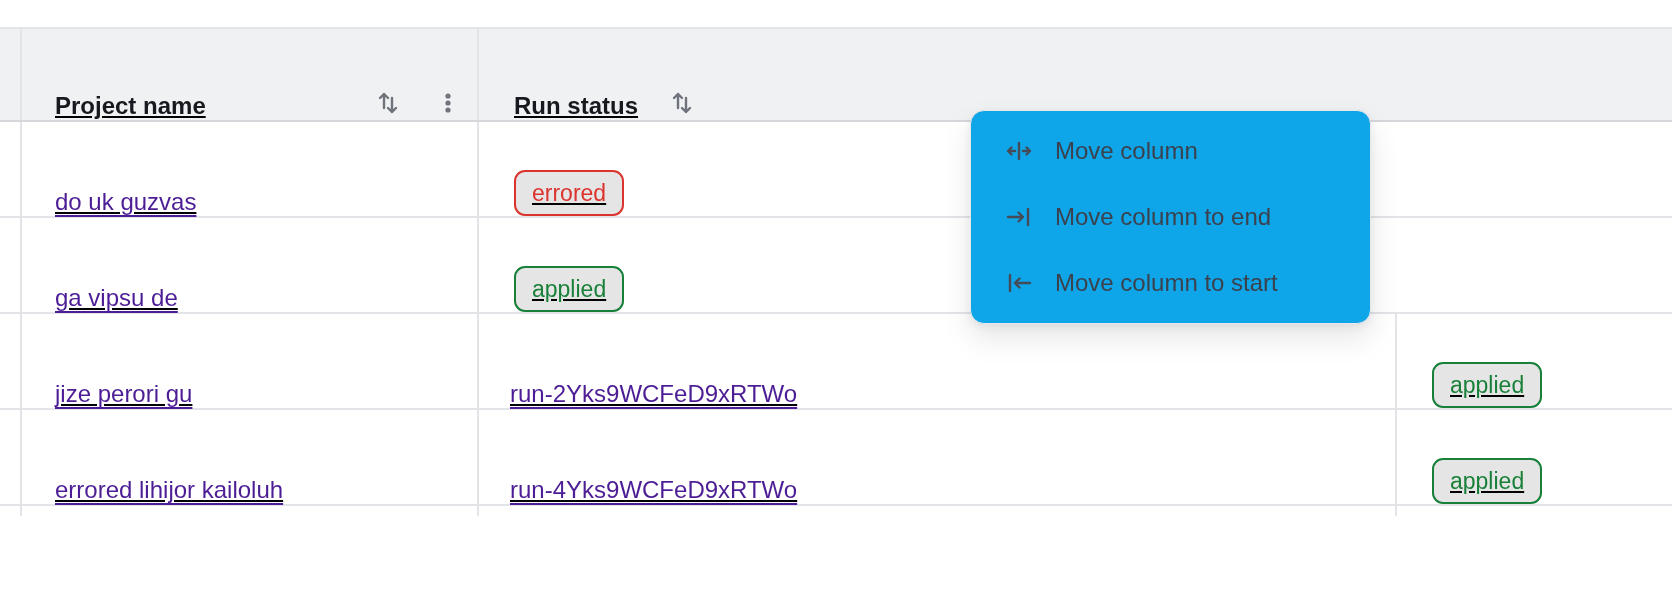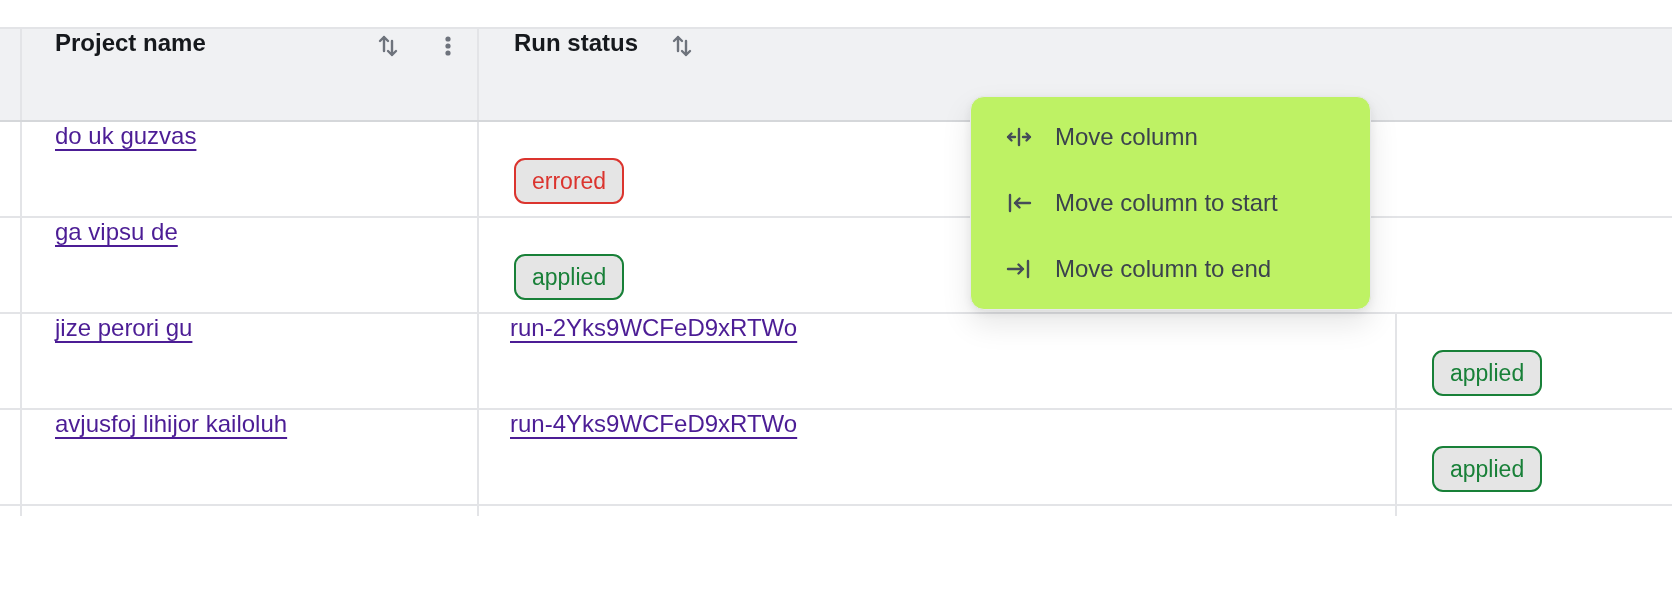--- a/index.html
+++ b/index.html
@@ -18,21 +18,21 @@
     border-top:2px solid #e3e4e7;
     border-bottom:2px solid #d5d7da;
   }
   .row {
     display:flex; height:96px; box-sizing:border-box; background:#ffffff;
     border-bottom:2px solid #e3e4e7;
   }
   .row.partial { height:10px; border-bottom:none; }
 
   
-  .cell { box-sizing:border-box; display:flex; align-items:flex-start; min-width:0; }
+  .cell { box-sizing:border-box; display:flex; align-items:flex-end; min-width:0;text-decoration:underline; }
   .c-sliver  { width:22px;  flex:none; border-right:2px solid #e3e4e7; }
   .c-project { width:457px; flex:none; border-right:2px solid #e3e4e7; padding:0 12px 0 33px; }
   .c-run     { width:918px; flex:none; border-right:2px solid #e3e4e7; padding:0 15px 0 31px; }
   .c-status  { flex:1 1 auto; padding-left:35px; }
 
   .header-row .c-project, .header-row .c-run { justify-content:space-between; }
   .header-row .c-status { justify-content:flex-start; gap:27px; }
 
   .hdr-label { font-size:24px; font-weight:700; color:#16191d; white-space:nowrap; }
   .hdr-icons { display:flex; align-items:center; gap:26px; flex:none; }
@@ -65,22 +65,22 @@
     display:inline-block; font-size:23px; line-height:1;
     padding:10px 16px 9px; border-radius:11px; border:2px solid currentColor;
     background:#e5e5e5; white-space:nowrap;margin-top:36px;
   }
   .badge[data-status="errored"] { color:#db342e; }
   .badge[data-status="applied"] { color:#188038; }
   .badge[data-status="planned"] { color:#c05c17; }
 
   
   .menu {
-    position:absolute; left:970px; top:96px; width:401px; box-sizing:border-box;
-    background:#bef264; border:1px solid #e7e8ea; border-radius:14px;
+    position:absolute; left:970px; top:110px; width:401px; box-sizing:border-box;
+    background:#0ea5e9; border:1px solid #e7e8ea; border-radius:14px;
     box-shadow:0 14px 30px rgba(0,0,0,0.10), 0 3px 8px rgba(0,0,0,0.06);
     padding:7px 0; z-index:20;
   }
   .menu-item {
     height:66px; display:flex; align-items:center; gap:21px; padding:0 33px;
     font-size:24px; color:#3b424d; cursor:pointer; white-space:nowrap;
   }
   .menu-item svg { display:block; flex:none; }
 </style>
 </head>
@@ -152,21 +152,21 @@
       </div>
     <div class="cell c-status">
         <span class="badge" data-status="applied">applied</span>
       </div>
   </div>
 
 
   <div class="row">
     <div class="cell c-sliver"></div>
     <div class="cell c-project">
-        <a class="cell-link">avjusfoj lihijor kailoluh</a>
+        <a class="cell-link">errored lihijor kailoluh</a>
       </div>
     <div class="cell c-run">
         <a class="cell-link">run-4Yks9WCFeD9xRTWo</a>
       </div>
     <div class="cell c-status">
         <span class="badge" data-status="applied">applied</span>
       </div>
   </div>
 
   <div class="row partial">
@@ -182,25 +182,25 @@
   <div class="menu-item">
     <svg width="30" height="30" viewBox="0 0 30 30" fill="none" stroke="#454c58" stroke-width="2.4" stroke-linecap="round" stroke-linejoin="round">
       <path d="M15 7 V23"></path>
       <path d="M11 15 H4 M7.5 11.5 L4 15 L7.5 18.5"></path>
       <path d="M19 15 H26 M22.5 11.5 L26 15 L22.5 18.5"></path>
     </svg>
     <span>Move column</span>
   </div>
   <div class="menu-item">
     <svg width="30" height="30" viewBox="0 0 30 30" fill="none" stroke="#454c58" stroke-width="2.4" stroke-linecap="round" stroke-linejoin="round">
+      <path d="M24 7 V23"></path>
+      <path d="M4 15 H19 M14.5 10.5 L19 15 L14.5 19.5"></path>
+    </svg>
+    <span>Move column to end</span>
+  </div>
+  <div class="menu-item">
+    <svg width="30" height="30" viewBox="0 0 30 30" fill="none" stroke="#454c58" stroke-width="2.4" stroke-linecap="round" stroke-linejoin="round">
       <path d="M6 7 V23"></path>
       <path d="M26 15 H11 M15.5 10.5 L11 15 L15.5 19.5"></path>
     </svg>
     <span>Move column to start</span>
   </div>
-  <div class="menu-item">
-    <svg width="30" height="30" viewBox="0 0 30 30" fill="none" stroke="#454c58" stroke-width="2.4" stroke-linecap="round" stroke-linejoin="round">
-      <path d="M24 7 V23"></path>
-      <path d="M4 15 H19 M14.5 10.5 L19 15 L14.5 19.5"></path>
-    </svg>
-    <span>Move column to end</span>
-  </div>
 </div>
 
 </body></html>

